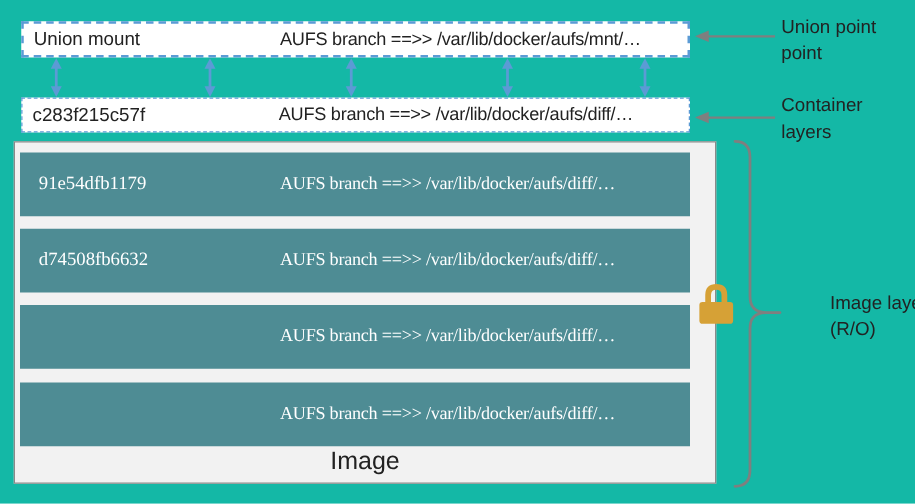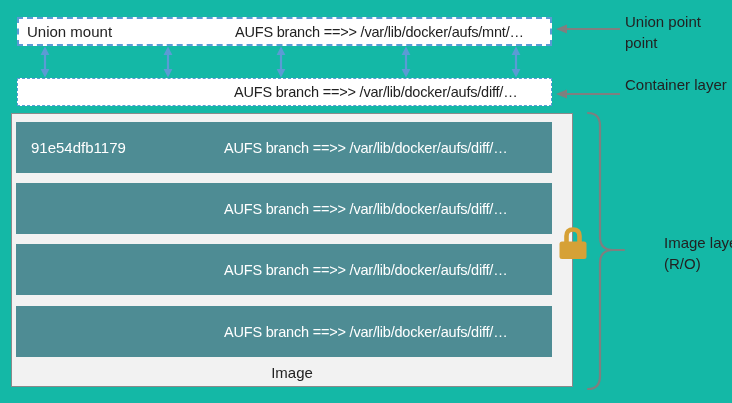--- a/index.html
+++ b/index.html
@@ -9,36 +9,36 @@
     overflow:hidden;
     padding-left:16px;
   }
   .dashed-box{
     position:absolute;box-sizing:border-box;background:#ffffff;
     display:flex;align-items:center;
   }
   #union-box{left:17px;top:17px;width:535px;height:29px;border:2px dashed var(--dash_blue,#5b9bd5);}
   #container-box{left:17px;top:78px;width:535px;height:28px;border:1.4px dashed var(--dash_blue,#5b9bd5);}
   .id-label{position:absolute;left:8px;font-size:15px;white-space:nowrap;}
-  .branch-text{position:absolute;left:216px;font-size:14.5px;letter-spacing:-0.2px;white-space:nowrap;}
+  .branch-text{position:absolute;left:205px;font-size:14.5px;letter-spacing:-0.2px;white-space:nowrap;}
   .varrow{position:absolute;top:46px;width:12px;height:32px;color:var(--arrow_blue,#5b9bd5);}
   .image-box{
     position:absolute;left:11px;top:113px;width:562px;height:274px;box-sizing:border-box;
     background:var(--box_bg,#f2f2f2);border:1.5px solid var(--box_border,#8a8a8a);
   }
   .layer-row{
     position:absolute;left:4px;width:536px;height:51px;
     background:var(--teal_layer,#4e8c94);color:var(--layer_text,#ffffff);
-    display:flex;align-items:center;
+    display:flex;align-items:center;font-family:Liberation Serif, serif;
   }
   .layer-row .row-id{position:absolute;left:15px;font-size:15px;white-space:nowrap;}
   .layer-row .branch-text{left:208px;}
   .image-caption{
     position:absolute;left:0;right:0;bottom:5px;text-align:center;
-    font-size:15px;color:var(--text_dark,#222222);
+    font-size:20px;color:var(--text_dark,#222222);
   }
   .lock-icon{position:absolute;left:558px;top:225px;width:30px;height:36px;color:var(--lock_gold,#d6a136);}
   .brace-icon{position:absolute;left:586px;top:111px;width:40px;height:280px;color:var(--annot_gray,#7f7f7f);}
   .pointer-arrow{position:absolute;left:556px;width:66px;height:12px;color:var(--annot_gray,#7f7f7f);}
   #pointer-union{top:23px;}
   #pointer-container{top:88px;}
   .annot-label{
     position:absolute;left:625px;width:102px;font-size:15px;line-height:21px;
     color:var(--text_dark,#222222);
   }
@@ -76,29 +76,31 @@
       <polygon points="6,0.5 1.6,9 10.4,9" fill="currentColor"></polygon>
       <polygon points="6,31.5 1.6,23 10.4,23" fill="currentColor"></polygon>
     </svg>
   <svg class="varrow" style="left:510px" viewBox="0 0 12 32">
       <rect x="4.9" y="8" width="2.2" height="16" fill="currentColor"></rect>
       <polygon points="6,0.5 1.6,9 10.4,9" fill="currentColor"></polygon>
       <polygon points="6,31.5 1.6,23 10.4,23" fill="currentColor"></polygon>
     </svg>
 
   <div class="dashed-box" id="container-box">
+    <span class="id-label">c283f215c57f</span>
     <span class="branch-text">AUFS branch ==&gt;&gt; /var/lib/docker/aufs/diff/…</span>
   </div>
 
   <div class="image-box">
     <div class="layer-row" style="top:8px">
       <span class="row-id">91e54dfb1179</span>
       <span class="branch-text">AUFS branch ==&gt;&gt; /var/lib/docker/aufs/diff/…</span>
     </div>
     <div class="layer-row" style="top:69px">
+      <span class="row-id">d74508fb6632</span>
       <span class="branch-text">AUFS branch ==&gt;&gt; /var/lib/docker/aufs/diff/…</span>
     </div>
     <div class="layer-row" style="top:130px">
       <span class="branch-text">AUFS branch ==&gt;&gt; /var/lib/docker/aufs/diff/…</span>
     </div>
     <div class="layer-row" style="top:192px">
       <span class="branch-text">AUFS branch ==&gt;&gt; /var/lib/docker/aufs/diff/…</span>
     </div>
     <div class="image-caption">Image</div>
   </div>
@@ -115,16 +117,16 @@
   <svg class="pointer-arrow" id="pointer-union" viewBox="0 0 66 12">
     <line x1="10" y1="6" x2="64" y2="6" stroke="currentColor" stroke-width="1.8"></line>
     <polygon points="0,6 11,1.4 11,10.6" fill="currentColor"></polygon>
   </svg>
   <svg class="pointer-arrow" id="pointer-container" viewBox="0 0 66 12">
     <line x1="10" y1="6" x2="64" y2="6" stroke="currentColor" stroke-width="1.8"></line>
     <polygon points="0,6 11,1.4 11,10.6" fill="currentColor"></polygon>
   </svg>
 
   <div class="annot-label" id="annot-union">Union point point</div>
-  <div class="annot-label" id="annot-container">Container layer</div>
+  <div class="annot-label" id="annot-container">Container layers</div>
   <div class="annot-label" id="annot-image-layers">Image layers (R/O)</div>
 
 </div>
 
 </body></html>

